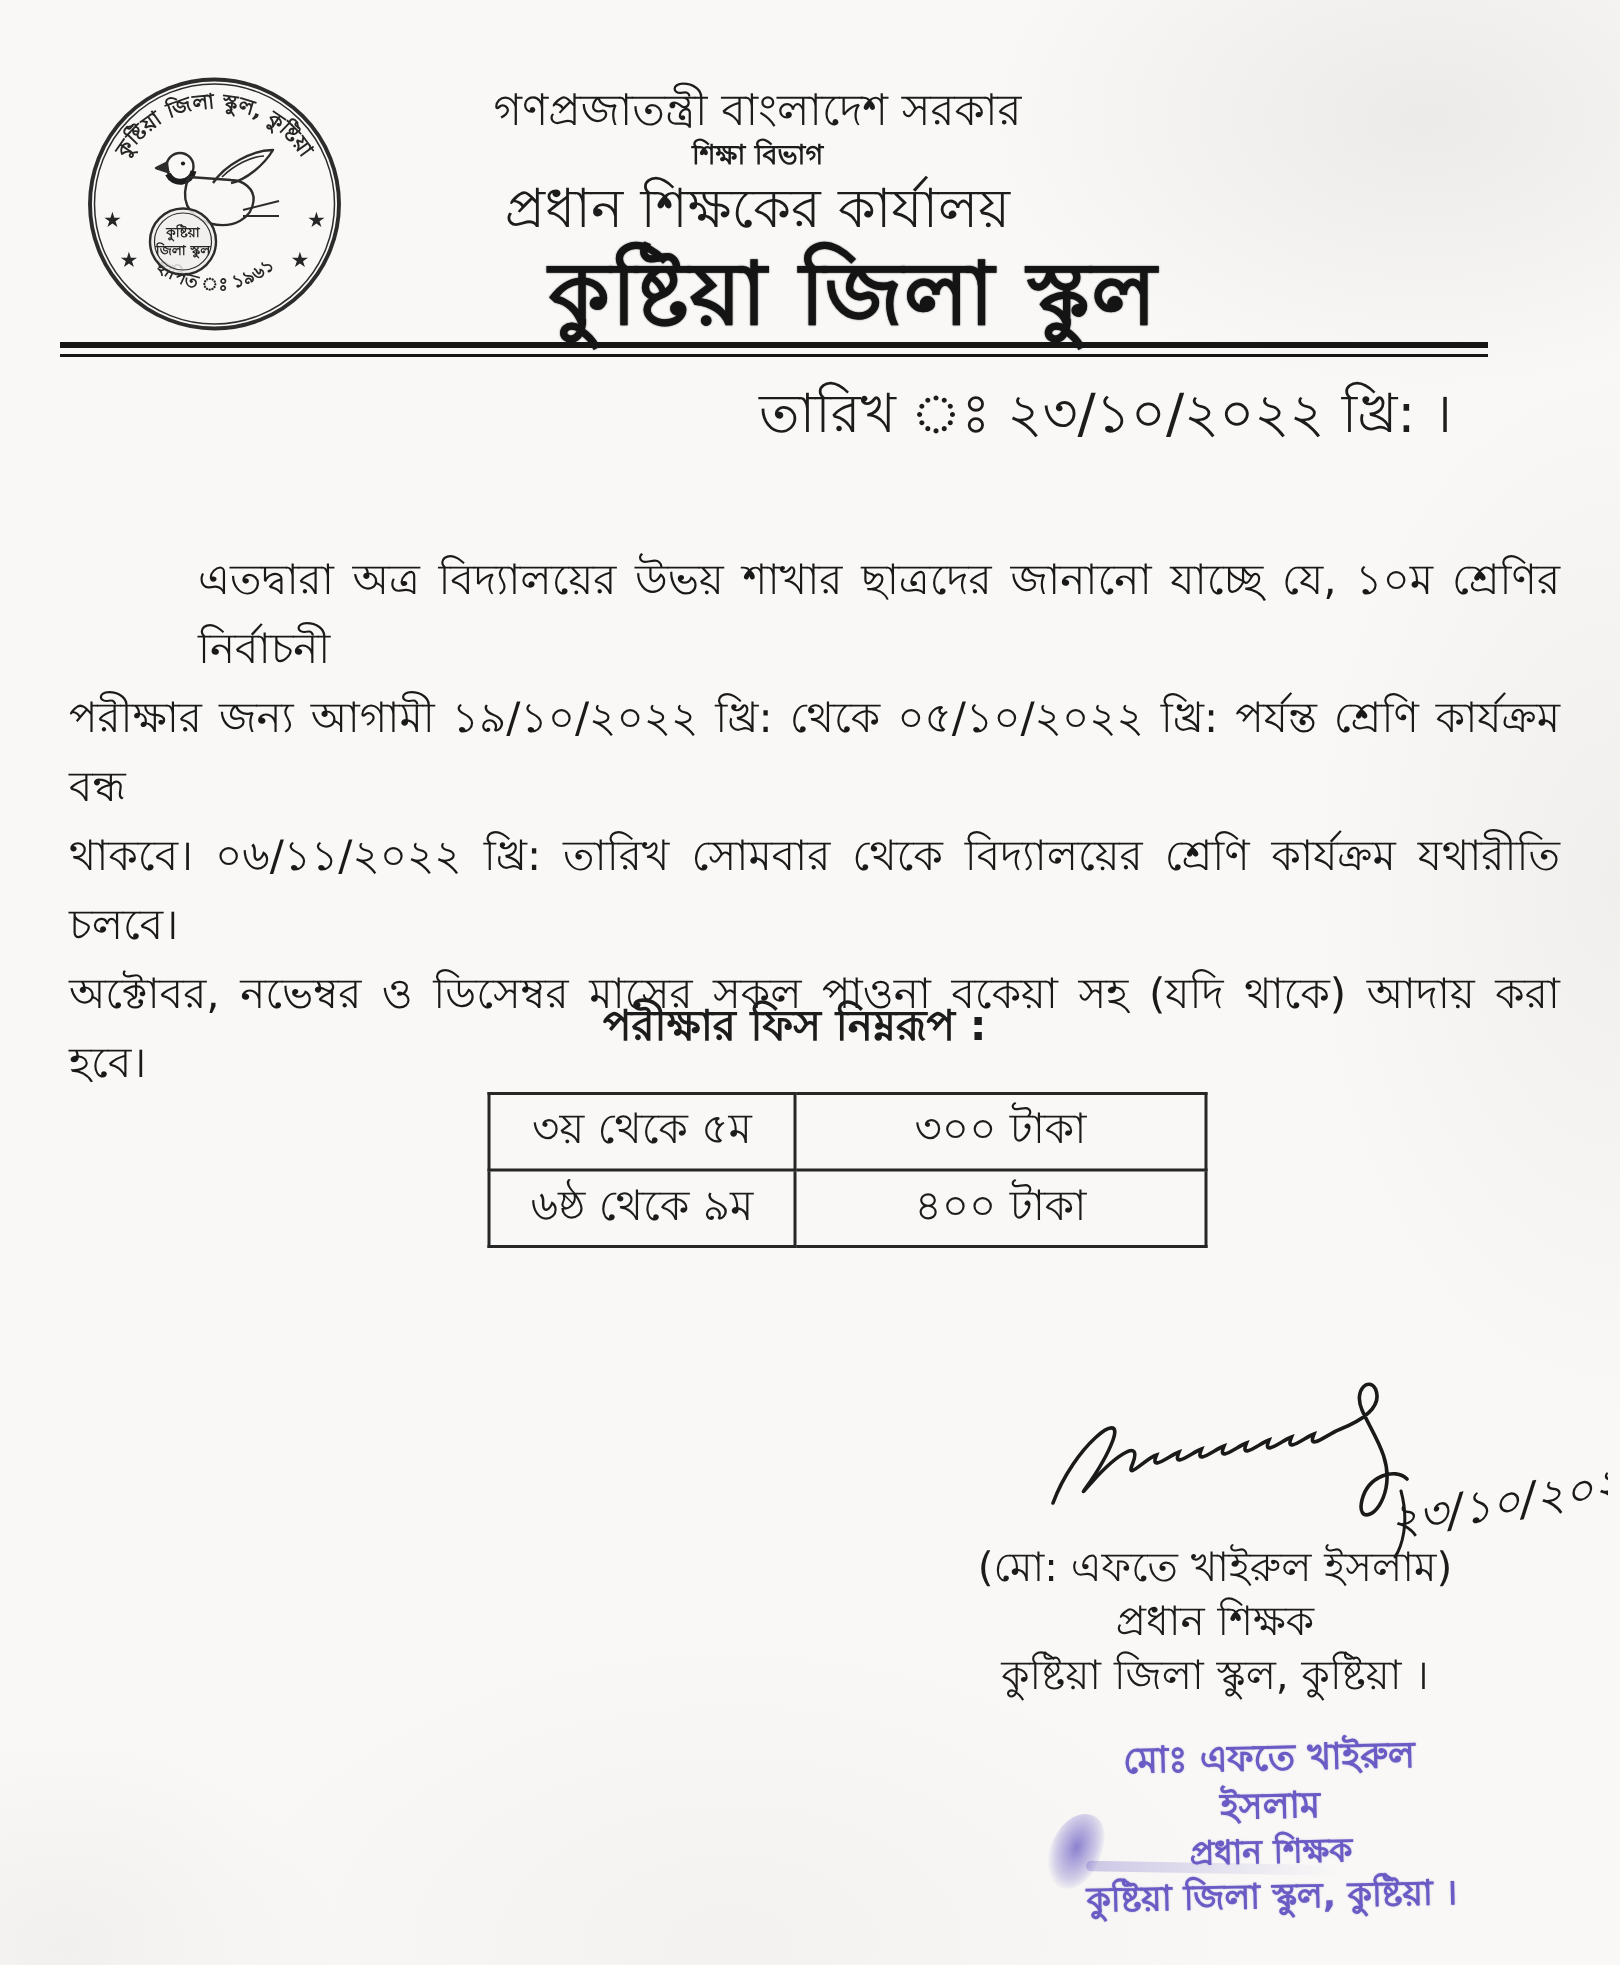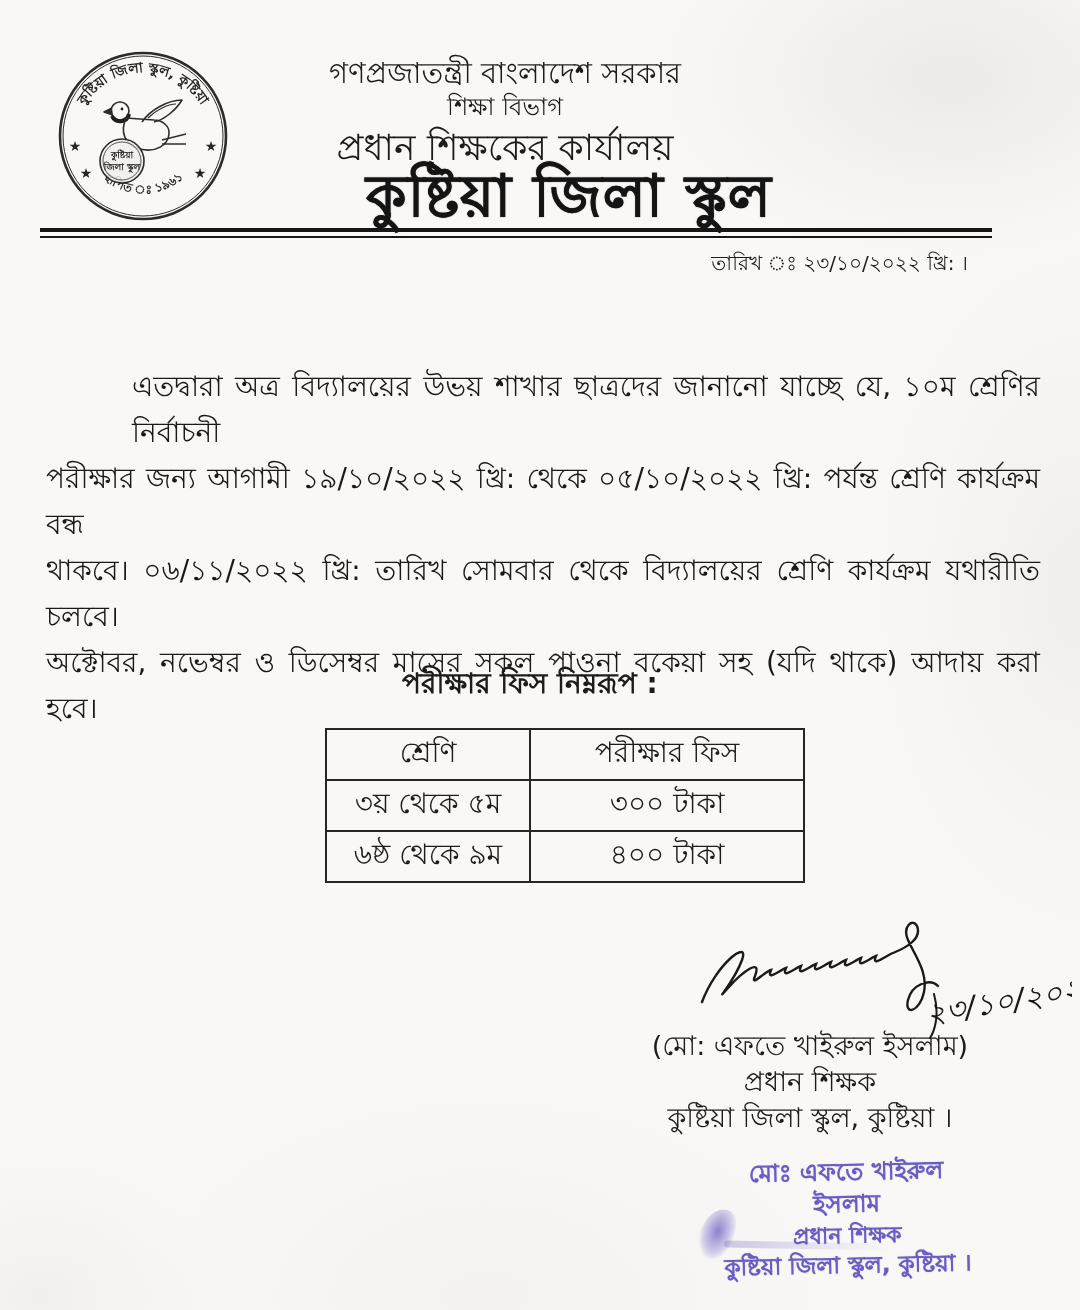--- a/index.html
+++ b/index.html
@@ -14,33 +14,33 @@
       radial-gradient(ellipse 300px 500px at 100% 45%, rgba(208,207,204,.22), transparent 70%),
       radial-gradient(ellipse 500px 300px at 45% 99%, rgba(210,209,206,.16), transparent 70%),
       radial-gradient(ellipse 260px 200px at 4% 99%, rgba(205,204,201,.18), transparent 70%),
       #f9f8f6;
   }
   .abs{position:absolute;}
 
   
   .hdr-block{left:150px;top:54px;width:710px;text-align:center;line-height:1.32;}
   .hdr-gov{font-size:29px;}
-  .hdr-dept{font-size:24px;}
+  .hdr-dept{font-size:18px;font-weight:bold;}
   .hdr-office{font-size:36px;}
   .school-title{
     left:154px;top:152px;width:830px;text-align:center;
     font-size:58px;font-weight:700;letter-spacing:1px;
     color:#141414;
     text-shadow:0 0 1px #222;
   }
   .double-rule{
     left:40px;top:228px;width:952px;height:4px;
     border-top:4px solid #161616;border-bottom:2px solid #161616;
   }
-  .date-line{top:248px;right:112px;font-size:20px;}
+  .date-line{top:248px;right:112px;font-size:36px;}
 
   
   .body-par{left:46px;top:364px;width:994px;font-size:28px;line-height:46px;color:#191919;}
   .body-par .ln{text-align:justify;text-align-last:justify;white-space:normal;}
   .body-par .ln.first{padding-left:86px;}
   .body-par .ln.last{text-align-last:left;}
 
   
   .fees-heading{left:402px;top:662px;font-size:28px;font-weight:600;}
   table.fees{
@@ -148,24 +148,20 @@
     <div class="ln">পরীক্ষার জন্য আগামী ১৯/১০/২০২২ খ্রি: থেকে ০৫/১০/২০২২ খ্রি: পর্যন্ত শ্রেণি কার্যক্রম বন্ধ</div>
     <div class="ln">থাকবে। ০৬/১১/২০২২ খ্রি: তারিখ সোমবার থেকে বিদ্যালয়ের শ্রেণি কার্যক্রম যথারীতি চলবে।</div>
     <div class="ln last">অক্টোবর, নভেম্বর ও ডিসেম্বর মাসের সকল পাওনা বকেয়া সহ (যদি থাকে) আদায় করা হবে।</div>
   </div>
 
   <div class="abs fees-heading">পরীক্ষার ফিস নিম্নরূপ :</div>
 
   <table class="abs fees">
     <tbody>
       <tr>
-        <td class="c1">শ্রেণি</td>
-        <td class="c2">পরীক্ষার ফিস</td>
-      </tr>
-      <tr>
         <td class="c1">৩য় থেকে ৫ম</td>
         <td class="c2">৩০০ টাকা</td>
       </tr>
       <tr>
         <td class="c1">৬ষ্ঠ থেকে ৯ম</td>
         <td class="c2">৪০০ টাকা</td>
       </tr>
     </tbody>
   </table>
 

